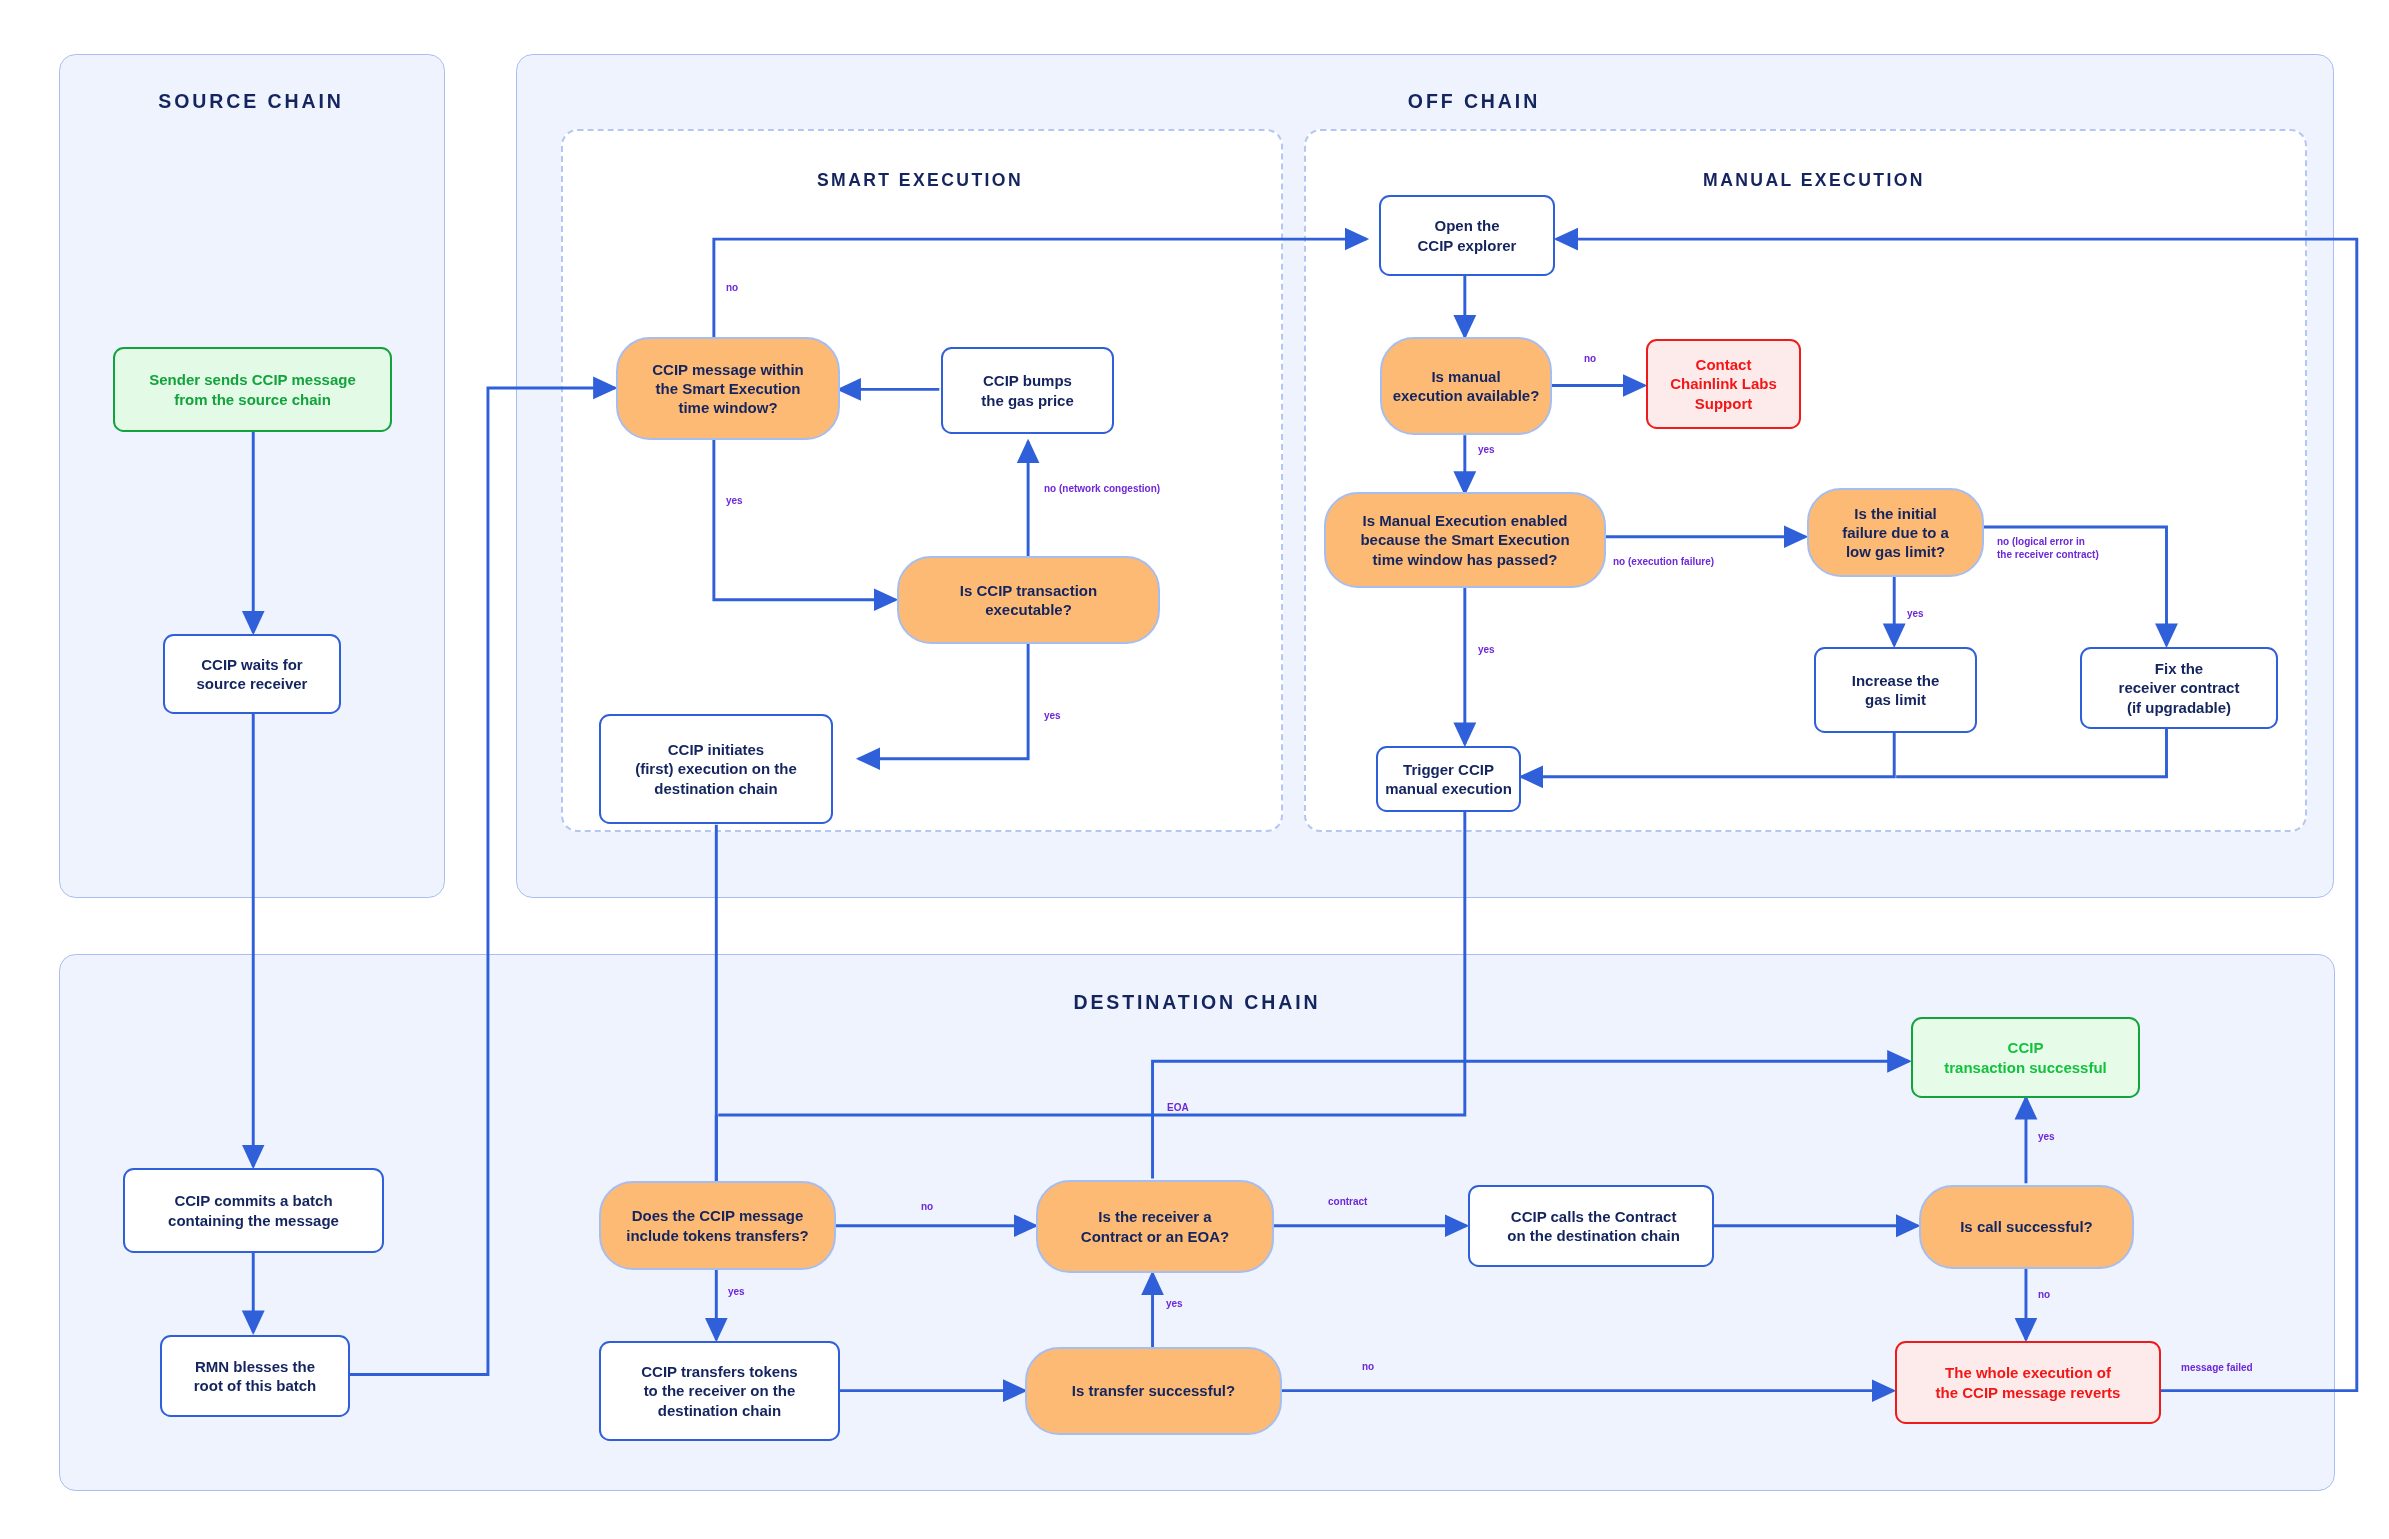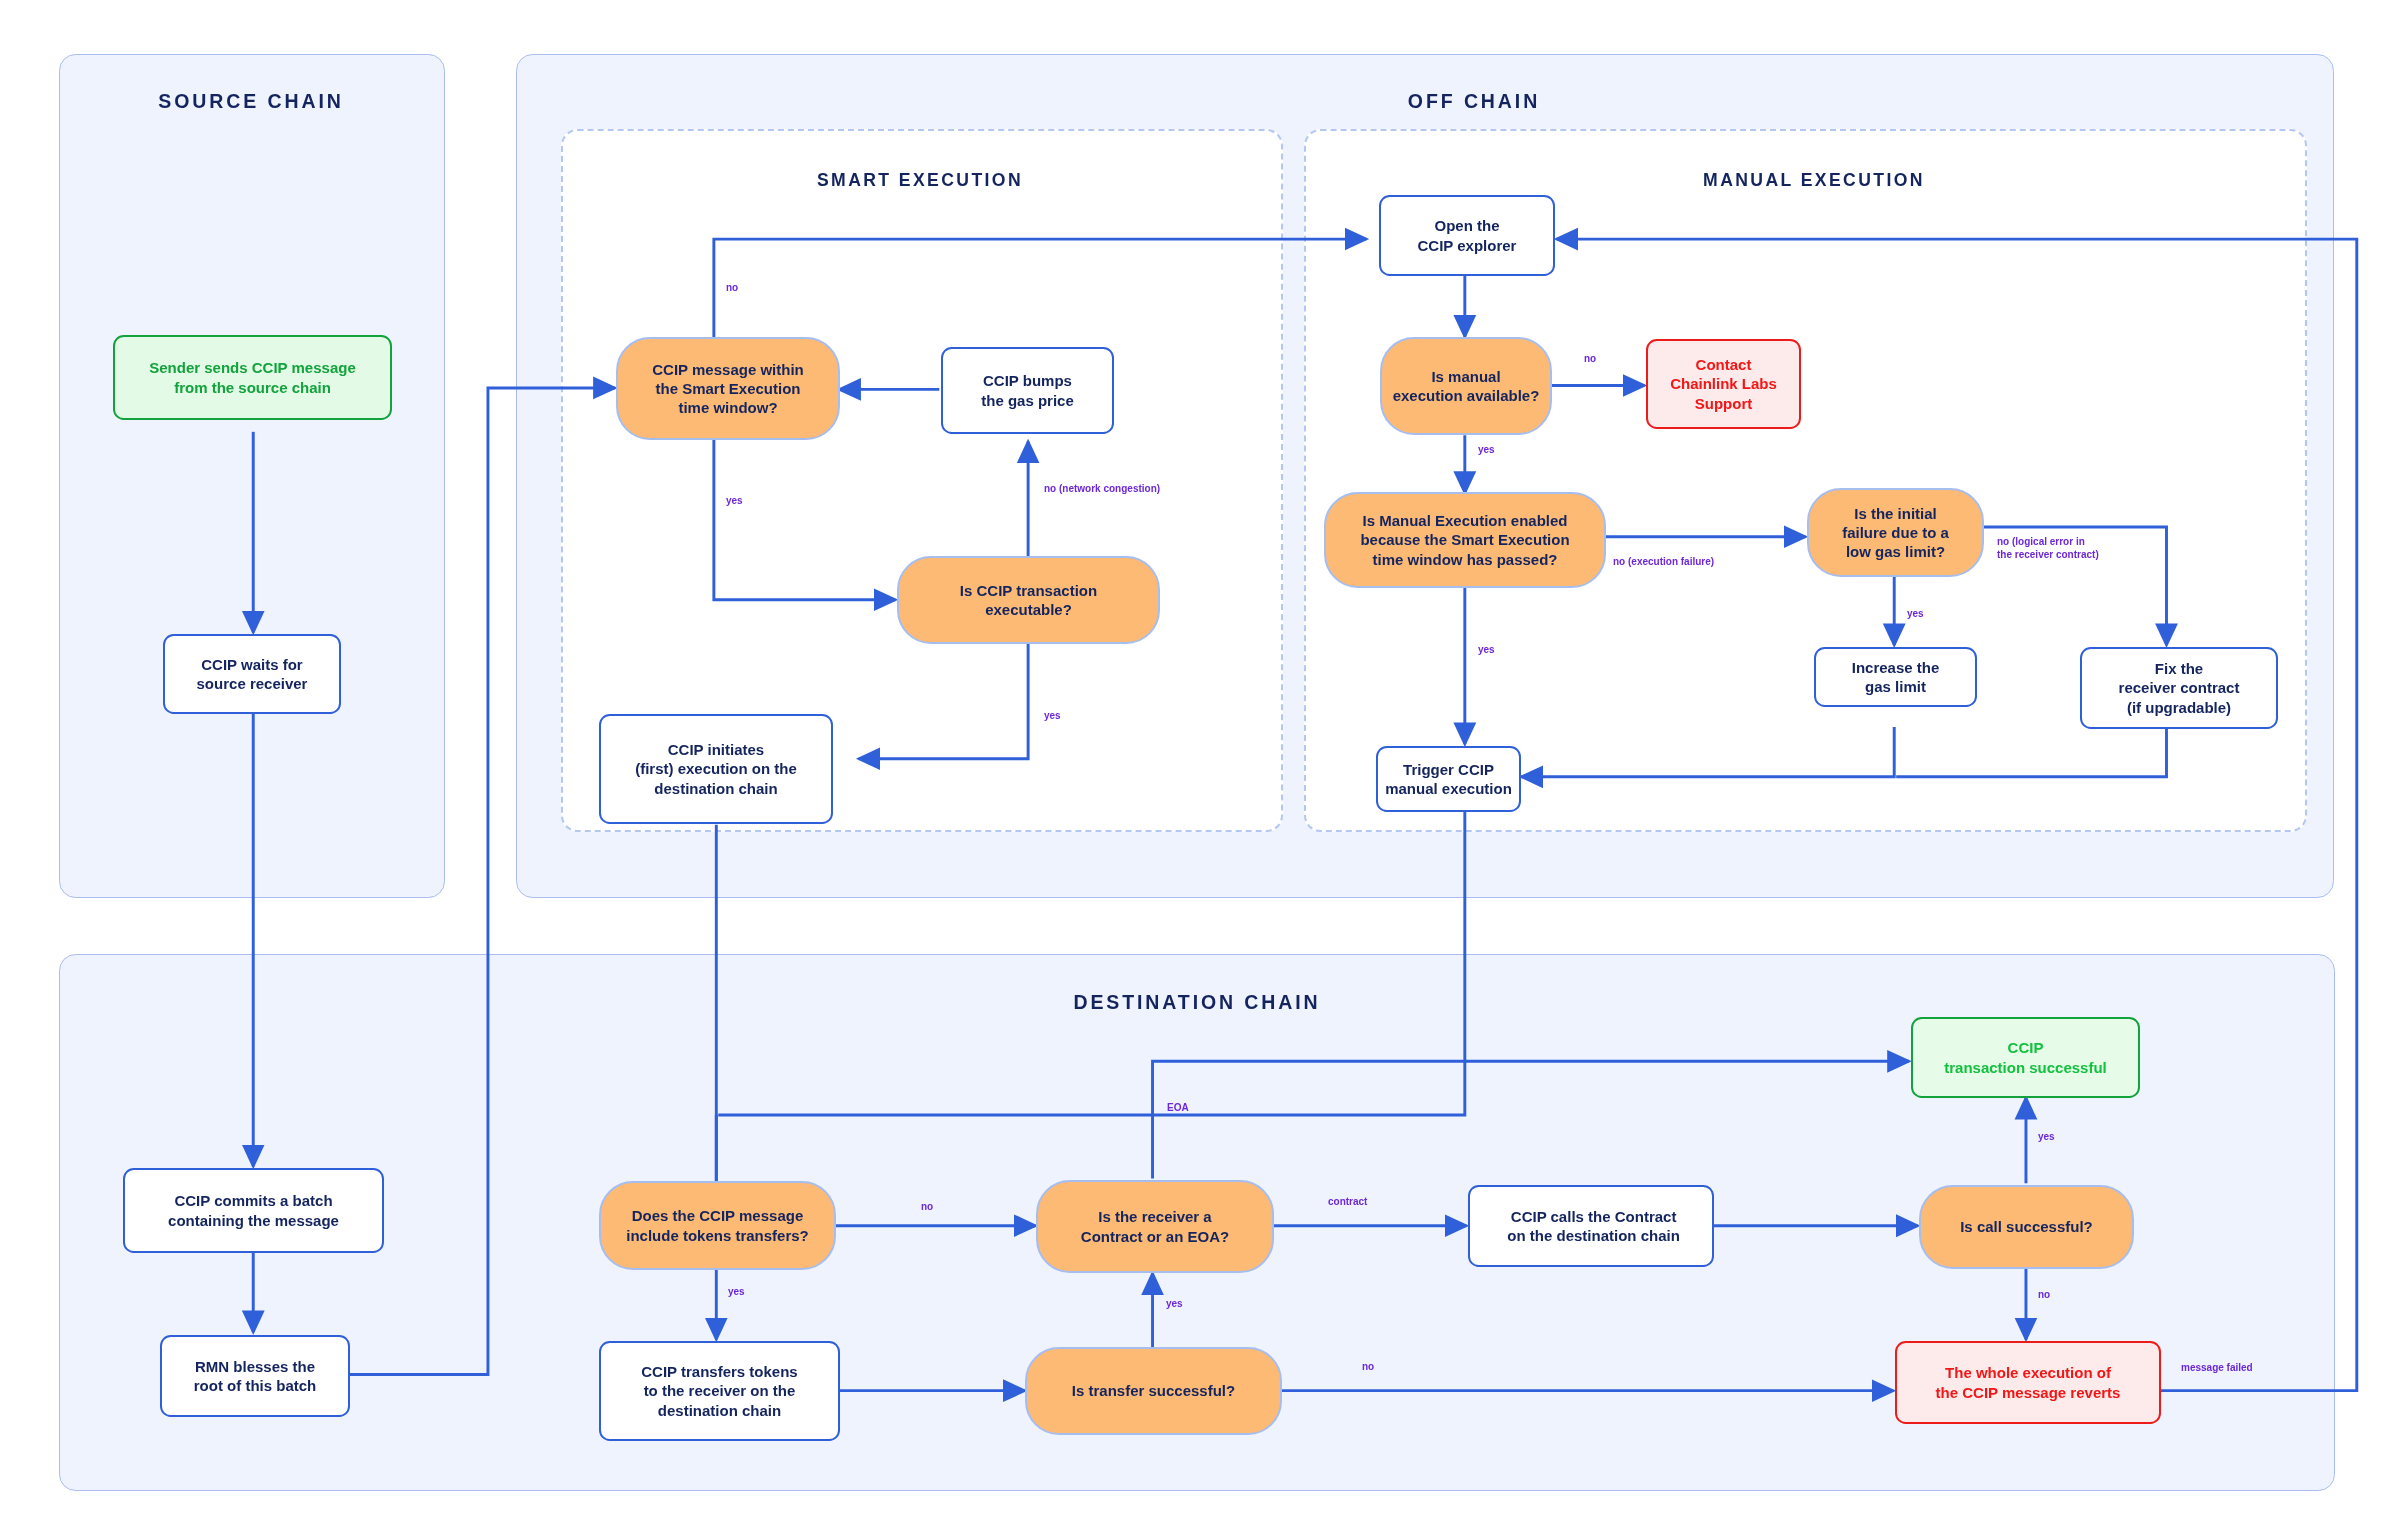--- a/index.html
+++ b/index.html
@@ -181,21 +181,21 @@
       <path d="M3510,2512 L3930,2512" marker-end="url(#ah)"></path>
 
       <path d="M4152,2425 L4152,2250" marker-end="url(#ah)"></path>
 
       <path d="M4152,2600 L4152,2745" marker-end="url(#ah)"></path>
 
       <path d="M4428,2850 L4830,2850 L4830,490 L3190,490" marker-end="url(#ah)"></path>
     </g>
   </svg>
 
-  <div class="node start" style="left:113px;top:335px;width:279px;height:85px;">Sender sends CCIP message
+  <div class="node start" style="left:113px;top:347px;width:279px;height:85px;">Sender sends CCIP message
 from the source chain</div>
 
   <div class="node process" style="left:163px;top:634px;width:178px;height:80px;">CCIP waits for
 source receiver</div>
 
   <div class="node process" style="left:123px;top:1168px;width:261px;height:85px;">CCIP commits a batch
 containing the message</div>
 
   <div class="node process" style="left:160px;top:1335px;width:190px;height:82px;">RMN blesses the
 root of this batch</div>
@@ -225,21 +225,21 @@
 Support</div>
 
   <div class="node decision" style="left:1324px;top:492px;width:282px;height:96px;">Is Manual Execution enabled
 because the Smart Execution
 time window has passed?</div>
 
   <div class="node decision" style="left:1807px;top:488px;width:177px;height:89px;">Is the initial
 failure due to a
 low gas limit?</div>
 
-  <div class="node process" style="left:1814px;top:647px;width:163px;height:60px;">Increase the
+  <div class="node process" style="left:1814px;top:647px;width:163px;height:86px;">Increase the
 gas limit</div>
 
   <div class="node process" style="left:2080px;top:647px;width:198px;height:82px;">Fix the
 receiver contract
 (if upgradable)</div>
 
   <div class="node process" style="left:1376px;top:746px;width:145px;height:66px;">Trigger CCIP
 manual execution</div>
 
   <div class="node decision" style="left:599px;top:1181px;width:237px;height:89px;">Does the CCIP message

